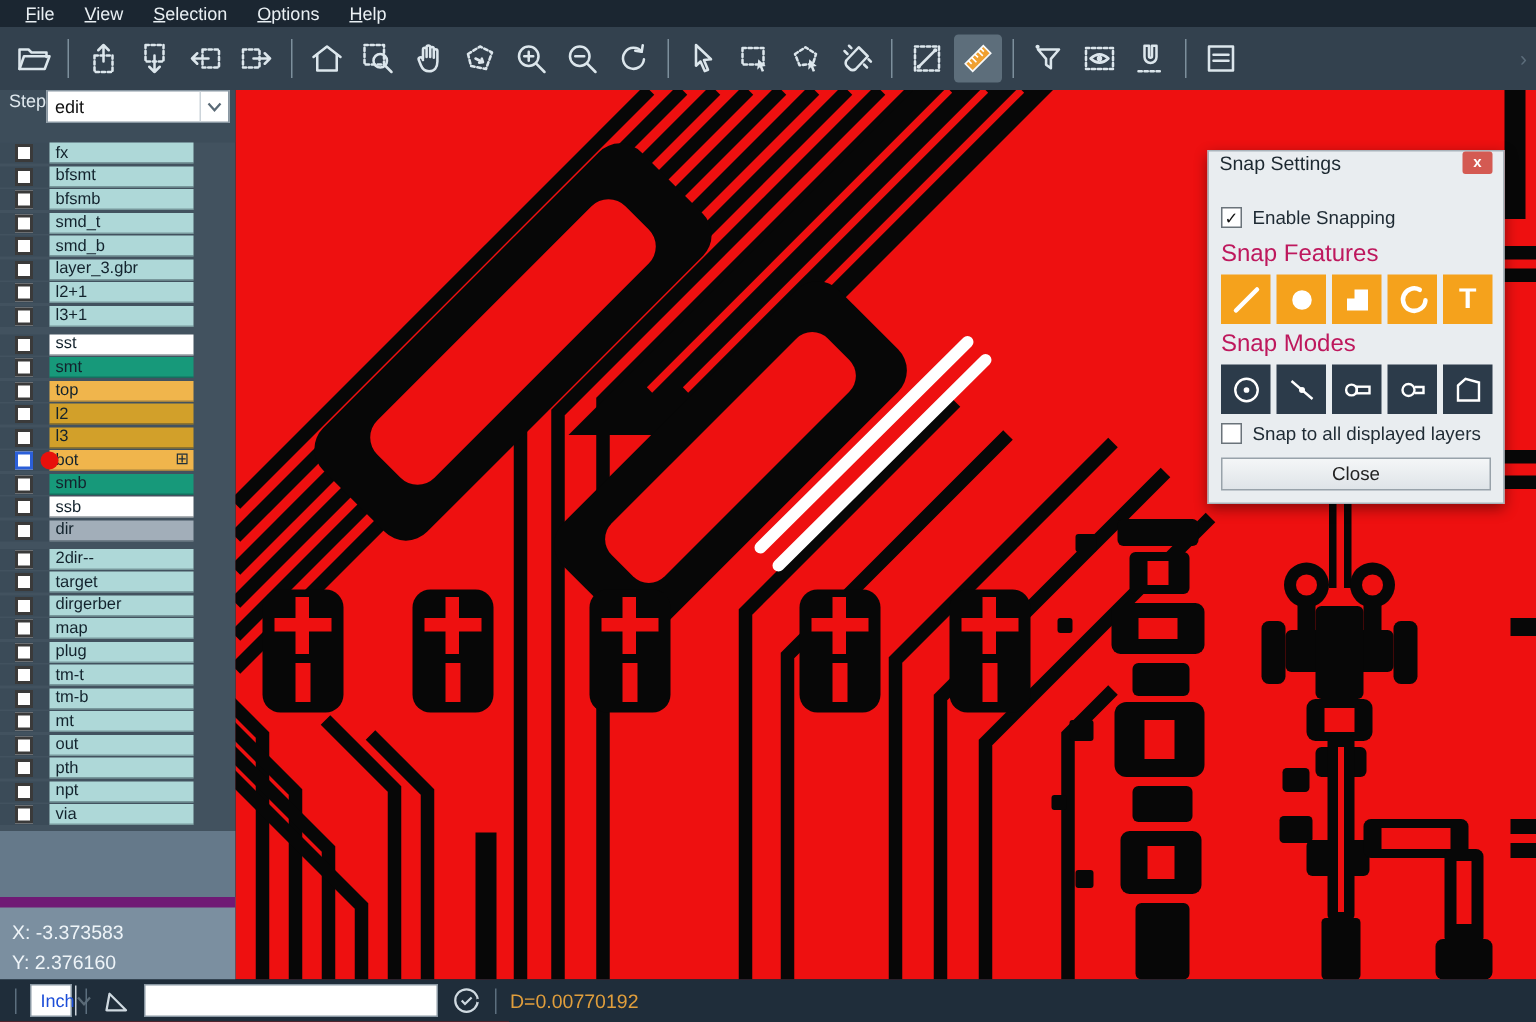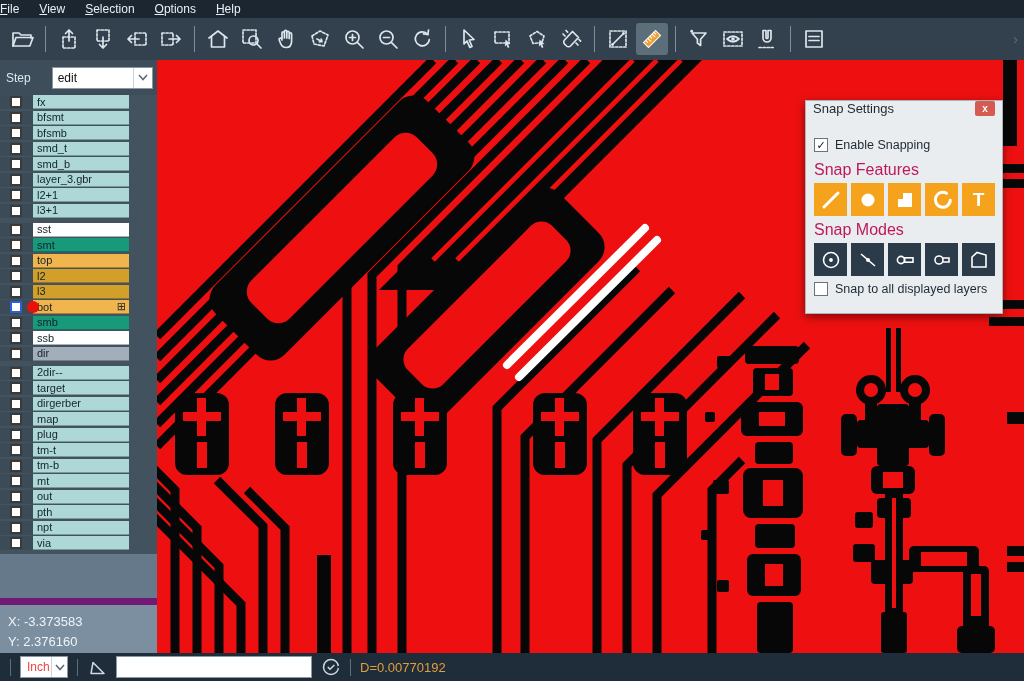--- a/index.html
+++ b/index.html
@@ -1,36 +1,36 @@
 <!DOCTYPE html>
 <html style="--canvas-red: #ee1010; --trace-black: #070707; --highlight-white: #ffffff; --accent-orange: #e09e3c; --btn-orange: #f5a21c; --btn-navy: #2c3b4a; --active-red-dot: #e8100c;"><head>
 <meta charset="utf-8">
 <style>
   html,body{margin:0;padding:0}
   body{width:1024px;height:681px;overflow:hidden;position:relative;
        font-family:"Liberation Sans",sans-serif;background:#1b2631;}
 
   
   .menubar{position:absolute;left:0;top:0;width:100%;height:18px;background:#1b2631;
-           display:flex;align-items:center;padding-left:0;gap:20px;box-sizing:border-box}
+           display:flex;align-items:center;padding-left:17px;gap:20px;box-sizing:border-box}
   .menu-item{color:#e9eff3;font-size:12px;line-height:18px;cursor:default}
   .menu-item::first-letter{text-decoration:underline}
 
   
   .toolbar{position:absolute;left:0;top:18px;width:100%;height:42px;background:#33414e;
            display:flex;align-items:center;padding-left:6px;gap:2px;box-sizing:border-box}
   .tbtn{width:32px;height:32px;display:flex;align-items:center;justify-content:center;border-radius:3px;flex:none}
   .tbtn.active{background:#5d6e7b}
   .tsep{width:1px;height:26px;background:#7d8f9c;margin:0 5px;flex:none}
   svg.ic{stroke:#dce6ec;fill:none;stroke-width:1.7;stroke-linecap:round;stroke-linejoin:round}
   .overflow-chev{margin-left:auto;margin-right:6px;color:#5c6d7b;font-size:14px}
 
   
   .sidebar{position:absolute;left:0;top:60px;width:157px;bottom:28px;background:#42525f;overflow:hidden}
-  .step-row{height:35px;display:flex;align-items:center;padding:0 4px 0 6px;gap:21px;background:#3d4d5a;box-sizing:border-box}
+  .step-row{height:35px;display:flex;align-items:flex-start;padding:0 4px 0 6px;gap:0;background:#3d4d5a;box-sizing:border-box}
   .step-label{color:#dfe8ee;font-size:12px}
   .selectbox{flex:1;height:22px;background:#fff;border:1px solid #8a98a3;display:flex;align-items:center;
              font-size:12px;color:#111;padding-left:5px;box-sizing:border-box}
   .selectbox .chev{margin-left:auto;width:18px;height:100%;display:flex;align-items:center;justify-content:center;
                    color:#5a6a76;border-left:1px solid #ccd4da}
   .layer-list{position:absolute;top:35px;left:0;right:0}
   .layer-group{margin-bottom:5px}
   .layer-row{height:14px;margin-bottom:1.5px;display:flex;position:relative}
   .cbcol{width:33px;background:#3b4b58;display:flex;align-items:center;flex:none}
   .cb{width:8px;height:8px;background:#fff;border:2px solid #3a3a3a;margin-left:10px}
@@ -46,22 +46,22 @@
             padding:7px 8px;color:#eef4f8;font-size:13px;line-height:20px}
 
   
   .canvas{position:absolute;left:157px;top:60px;right:0;bottom:28px}
   .canvas svg{display:block;width:100%;height:100%}
 
   
   .bottombar{position:absolute;left:0;right:0;bottom:0;height:28px;background:#1f2d3a;
              display:flex;align-items:center;padding-left:10px;gap:9px;box-sizing:border-box}
   .bsep{width:1px;height:17px;background:#5c6f7e;flex:none}
-  .unitbox{width:48px;height:22px;background:#fff;border:1px solid #8a98a3;display:flex;align-items:center;
-           font-size:12px;color:#ef4444;padding-left:6px;box-sizing:border-box}
+  .unitbox{width:28px;height:22px;background:#fff;border:1px solid #8a98a3;display:flex;align-items:center;
+           font-size:12px;color:#1d4ed8;padding-left:6px;box-sizing:border-box}
   .unitbox .chev{margin-left:auto;width:15px;height:100%;display:flex;align-items:center;justify-content:center;
                  color:#5a6a76;border-left:1px solid #ccd4da}
   .minput{width:196px;height:22px;background:#fff;border:1px solid #8a98a3;font-size:12px;padding:0 4px;box-sizing:border-box;
           font-family:"Liberation Sans",sans-serif}
   .dlabel{color:var(--accent-orange,#e09e3c);font-size:13px}
 
   
   .snap-dialog{position:absolute;left:805px;top:100px;width:198px;background:#e9edf0;border:1px solid #aab4bb;
                box-shadow:0 3px 9px rgba(0,0,0,.45);box-sizing:border-box;color:#222}
   .sd-title{height:27px;display:flex;align-items:flex-start;padding:0 7px;font-size:13px;color:#1c2830}
@@ -704,20 +704,21 @@
       <div class="mbtn">
         <svg width="24" height="24">
           <path d="M5,9 L10,4.5 L19,7 V19 H5 z" fill="none" stroke="#fff" stroke-width="1.6"></path>
           </svg>
       </div>
     </div>
     <div class="sd-check">
       <span class="box"></span>
       <span>Snap to all displayed layers</span>
     </div>
+    <div class="close-btn">Close</div>
   </div>
 </div>
 
 <div class="bottombar">
   <div class="bsep"></div>
   <div class="unitbox">
     <span>Inch</span>
     <span class="chev">
       <svg width="10" height="7">
           <path d="M1,1 L5,5.5 L9,1" stroke="#5a6a76" stroke-width="1.5" fill="none"></path>

